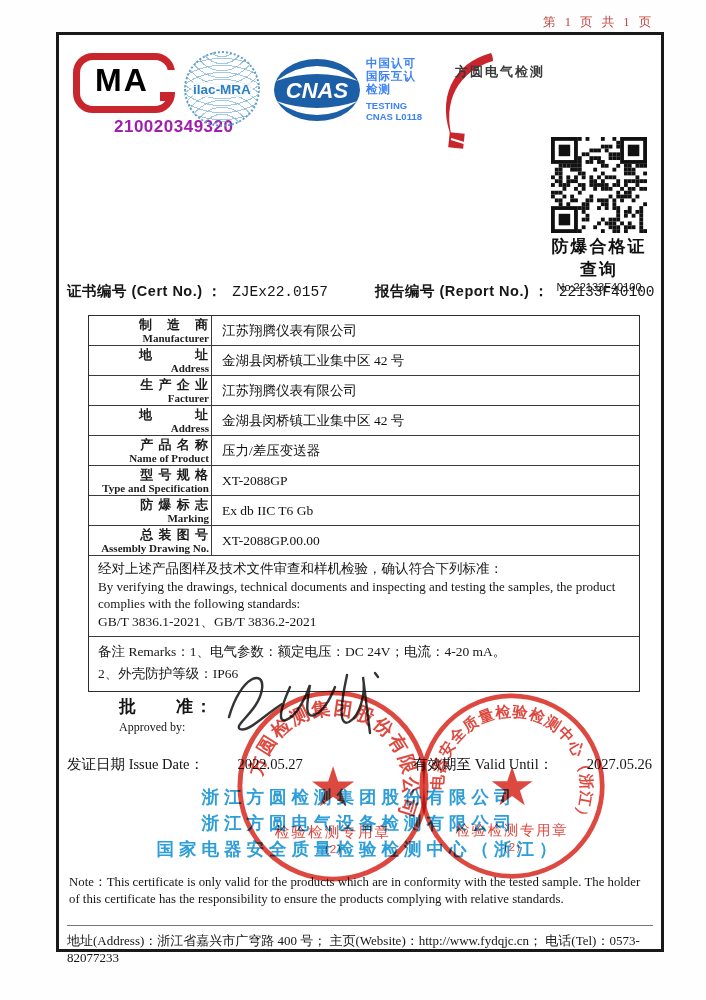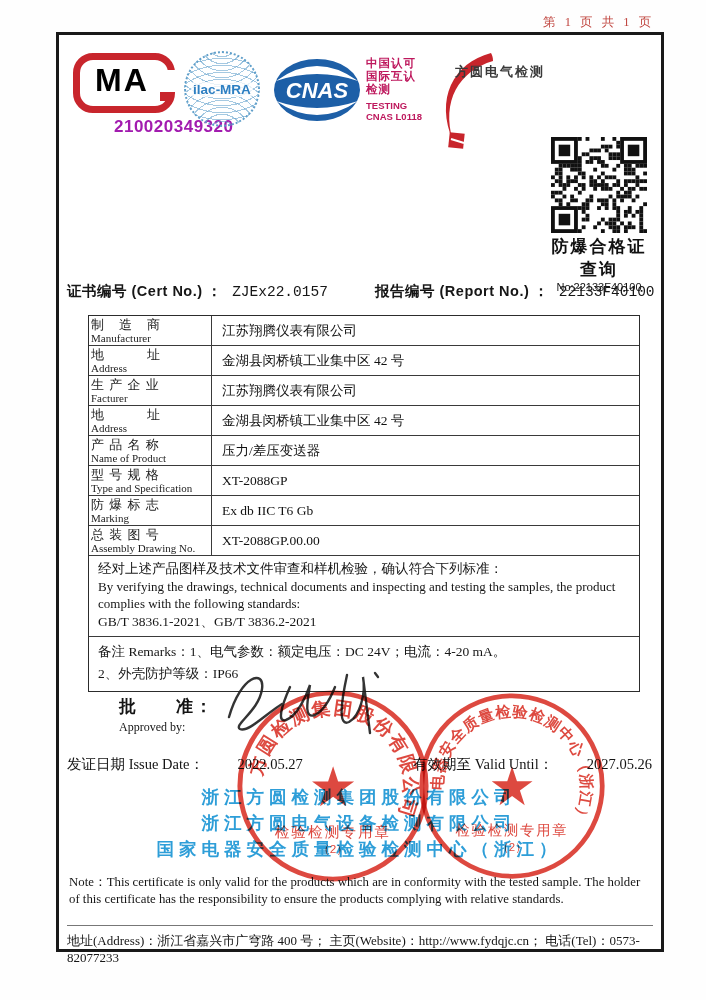--- a/index.html
+++ b/index.html
@@ -43,21 +43,21 @@
       repeating-radial-gradient(circle at 50% -15%, rgba(90,156,201,.55) 0 1px, transparent 1px 7px);
     display:flex; align-items:center; justify-content:center;
   }
   .ilac-label {
     font-family:"Liberation Sans", sans-serif; font-weight:bold; font-size:13.5px;
     color:#2d7fc2; background:rgba(255,255,255,.75); padding:0 2px; border-radius:3px;
   }
   .cnas { position:absolute; left:213px; top:22px; width:90px; height:66px; }
   .cnas-caption {
     position:absolute; left:307px; top:22px; width:80px;
-    font-family:"Liberation Sans", sans-serif; color:#be185d;
+    font-family:"Liberation Sans", sans-serif; color:#3b82f6;
   }
   .cnas-zh { font-size:11.5px; font-weight:bold; line-height:13px; letter-spacing:1px; }
   .cnas-en { font-size:9.5px; font-weight:bold; line-height:11px; margin-top:4px; }
   .fy-logo { position:absolute; left:368px; top:14px; width:80px; height:104px; }
   .fy-label {
     position:absolute; left:396px; top:28px;
     font-family:"Liberation Sans", sans-serif; font-size:13px; color:#3a3a3a;
     letter-spacing:2px; font-weight:bold;
   }
   
@@ -91,22 +91,22 @@
     font-family:"Liberation Sans", sans-serif; font-size:14.5px; color:#161616; }
   .cert-group { position:absolute; white-space:nowrap; }
   .cert-group.left { left:0; }
   .cert-group.right { left:308px; }
   .cert-label { font-weight:bold; letter-spacing:0.5px; }
   .cert-value { font-family:Liberation Mono, monospace; margin-left:6px; }
   
   .tbl { position:absolute; left:29px; top:280px; width:552px; border:1.5px solid #2c2c2c; background:#fff; }
   .trow { display:flex; border-bottom:1px solid #3a3a3a; height:30px; }
   .tlabel {
-    width:123px; border-right:1px solid #3a3a3a; text-align:left;
-    display:flex; flex-direction:column; justify-content:center; padding:1px 2px;
+    width:123px; border-right:1px solid #3a3a3a; text-align:right;
+    display:flex; flex-direction:column; justify-content:center; padding:1px 2px;font-weight:bold;
   }
   .tzh { font-size:13px; line-height:14px; letter-spacing:1px; color:#1d1d1d; }
   .ten { font-size:11px; line-height:12px; color:#1d1d1d; font-family:"Liberation Serif", serif; }
   .tvalue { flex:1; display:flex; align-items:center; padding:0 10px; font-size:13.5px; color:#111; }
   .stmt { border-bottom:1px solid #3a3a3a; padding:4px 9px 5px 9px; }
   .stmt-zh { font-size:13.5px; line-height:18px; color:#161616; }
   .stmt-en { font-size:13px; line-height:17px; color:#161616; }
   .stmt-std { font-size:13.5px; line-height:19px; color:#161616; }
   .rmk { padding:4px 9px 6px 9px; }
   .rmk div { font-size:13.5px; line-height:22px; color:#161616; }

